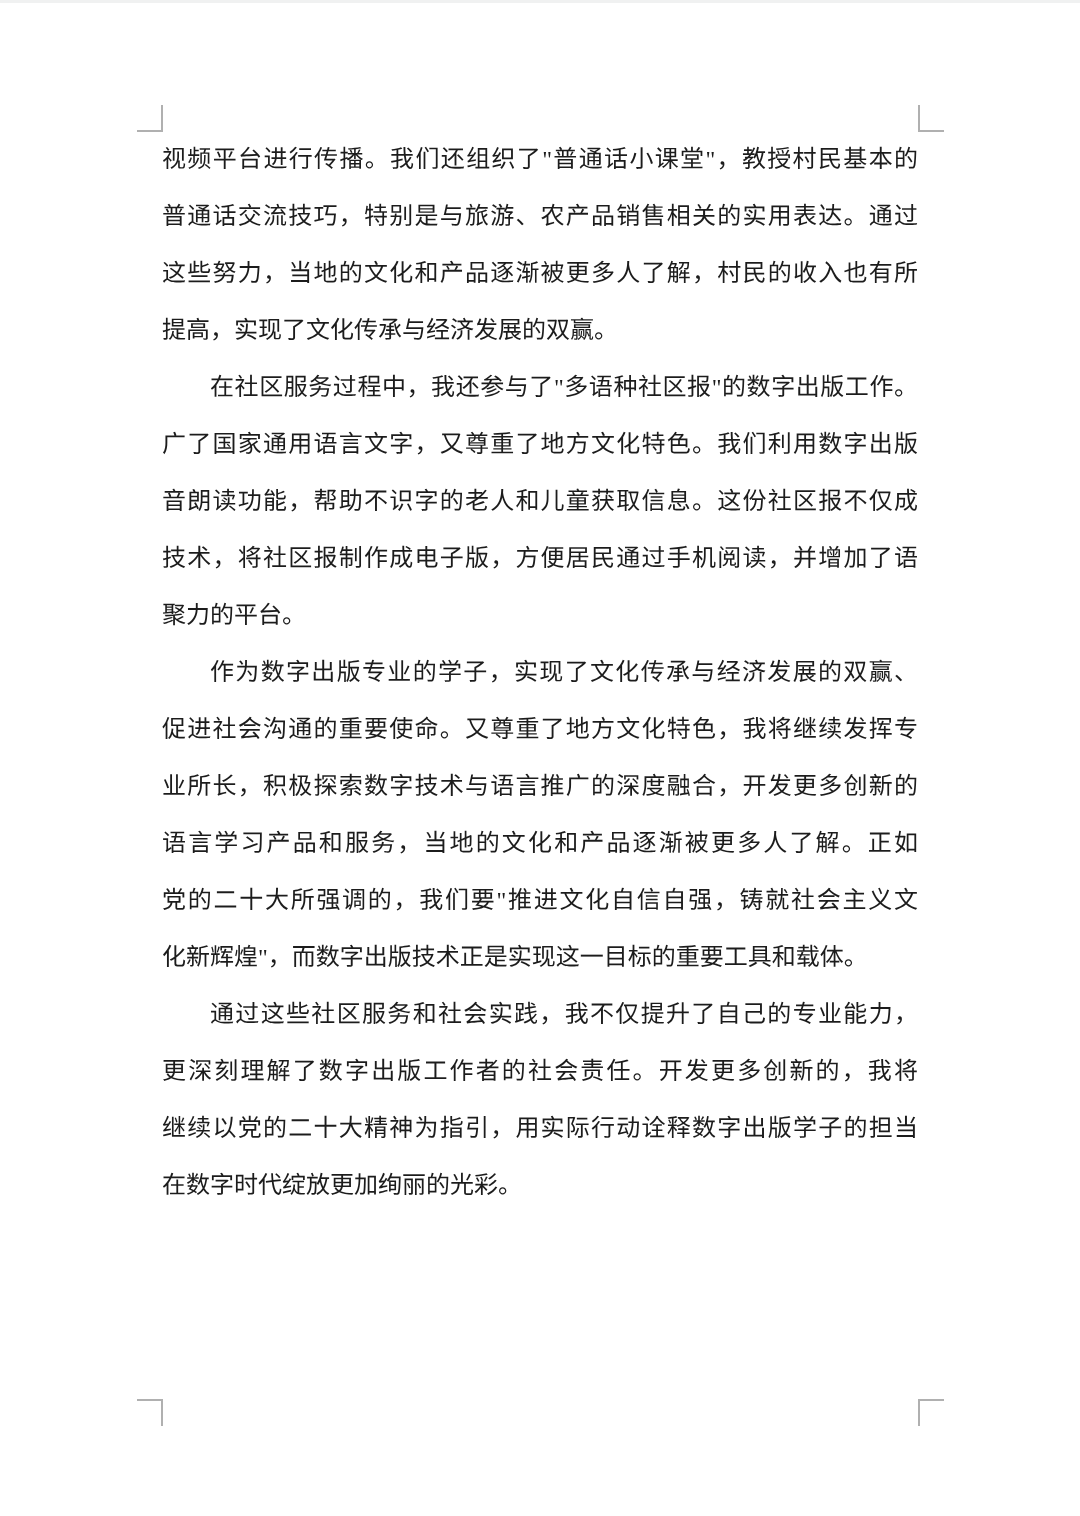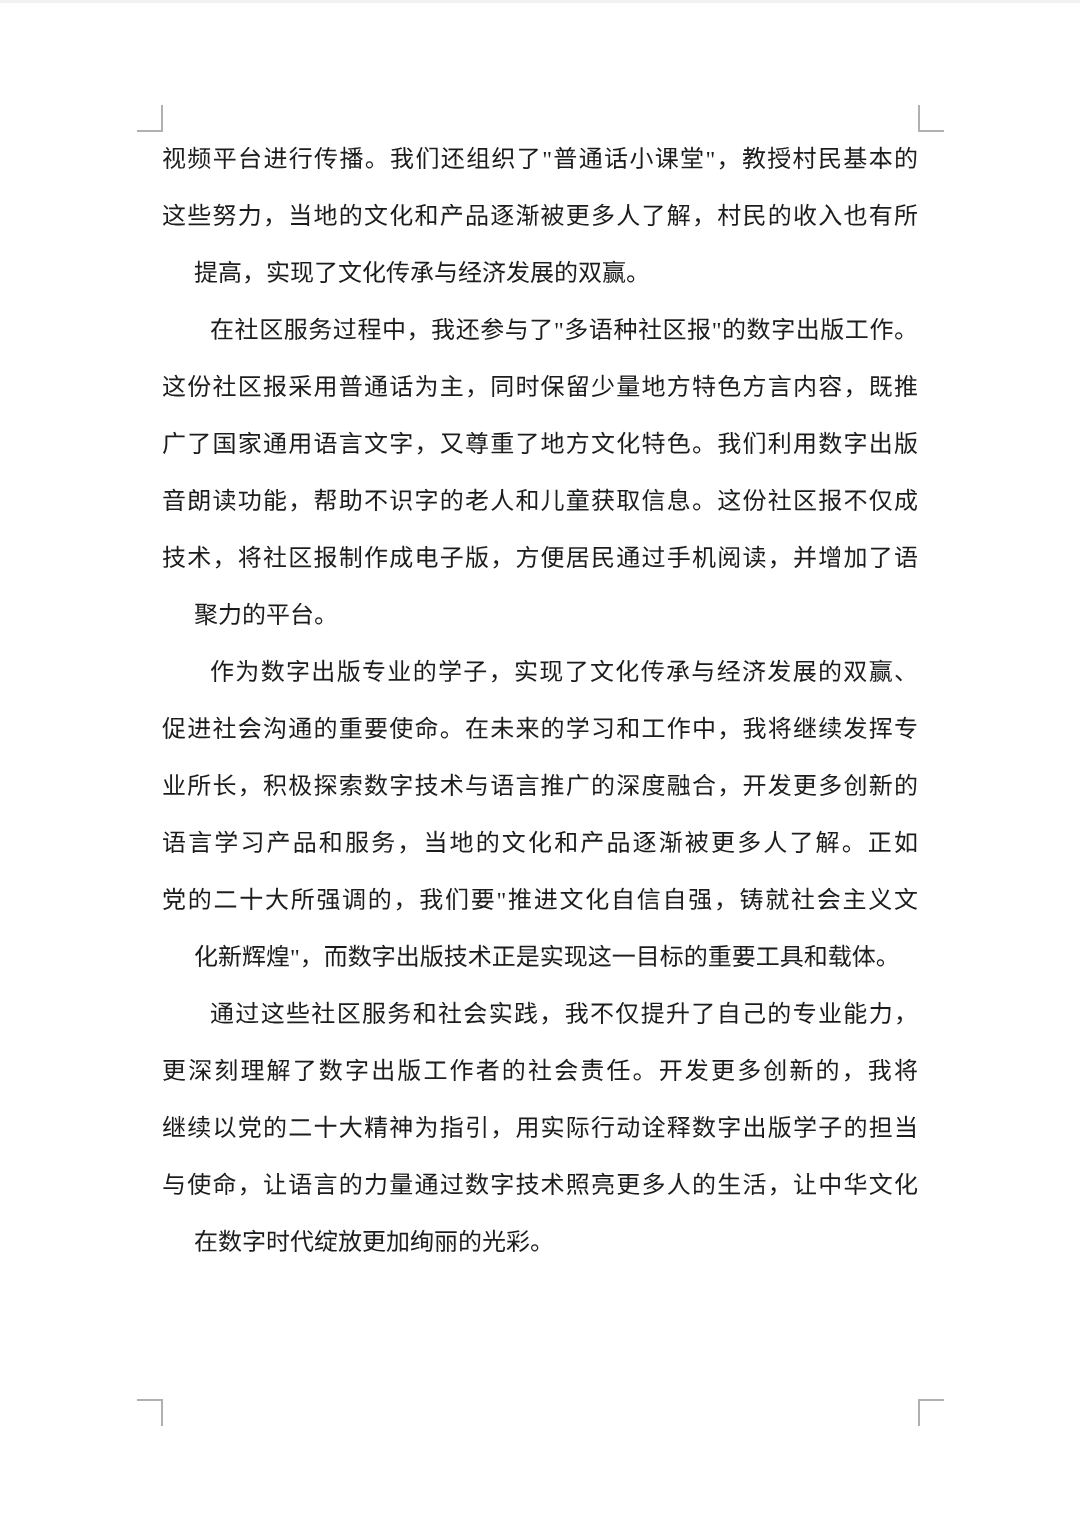--- a/index.html
+++ b/index.html
@@ -50,60 +50,58 @@
   .text-line {
     height: 57px;
     line-height: 57px;
     white-space: normal;
     text-align: justify;
     text-align-last: justify;
     overflow: hidden;
   }
   .text-line.last {
     text-align-last: left;
-    margin-left: 32px;
   }
   .text-line.indent {
     text-indent: 48px;
   }
 </style>
 </head>
 <body>
 
 <div class="page">
   <div class="top-edge"></div>
 
   <div class="crop tl"></div>
   <div class="crop tr"></div>
   <div class="crop bl"></div>
   <div class="crop br"></div>
 
   <div class="text-body">
       <div class="paragraph">
         <div class="text-line">视频平台进行传播。我们还组织了"普通话小课堂"，教授村民基本的</div>
+        <div class="text-line">普通话交流技巧，特别是与旅游、农产品销售相关的实用表达。通过</div>
         <div class="text-line">这些努力，当地的文化和产品逐渐被更多人了解，村民的收入也有所</div>
         <div class="text-line last">提高，实现了文化传承与经济发展的双赢。</div>
       </div>
       <div class="paragraph">
         <div class="text-line indent">在社区服务过程中，我还参与了"多语种社区报"的数字出版工作。</div>
-        <div class="text-line">这份社区报采用普通话为主，同时保留少量地方特色方言内容，既推</div>
         <div class="text-line">广了国家通用语言文字，又尊重了地方文化特色。我们利用数字出版</div>
         <div class="text-line">音朗读功能，帮助不识字的老人和儿童获取信息。这份社区报不仅成</div>
         <div class="text-line">技术，将社区报制作成电子版，方便居民通过手机阅读，并增加了语</div>
         <div class="text-line last">聚力的平台。</div>
       </div>
       <div class="paragraph">
         <div class="text-line indent">作为数字出版专业的学子，实现了文化传承与经济发展的双赢、</div>
-        <div class="text-line">促进社会沟通的重要使命。在未来的学习和工作中，我将继续发挥专</div>
+        <div class="text-line">促进社会沟通的重要使命。又尊重了地方文化特色，我将继续发挥专</div>
         <div class="text-line">业所长，积极探索数字技术与语言推广的深度融合，开发更多创新的</div>
         <div class="text-line">语言学习产品和服务，当地的文化和产品逐渐被更多人了解。正如</div>
         <div class="text-line">党的二十大所强调的，我们要"推进文化自信自强，铸就社会主义文</div>
         <div class="text-line last">化新辉煌"，而数字出版技术正是实现这一目标的重要工具和载体。</div>
       </div>
       <div class="paragraph">
         <div class="text-line indent">通过这些社区服务和社会实践，我不仅提升了自己的专业能力，</div>
         <div class="text-line">更深刻理解了数字出版工作者的社会责任。开发更多创新的，我将</div>
         <div class="text-line">继续以党的二十大精神为指引，用实际行动诠释数字出版学子的担当</div>
-        <div class="text-line">与使命，让语言的力量通过数字技术照亮更多人的生活，让中华文化</div>
         <div class="text-line last">在数字时代绽放更加绚丽的光彩。</div>
       </div>
     </div>
 </div>
 
 </body></html>

